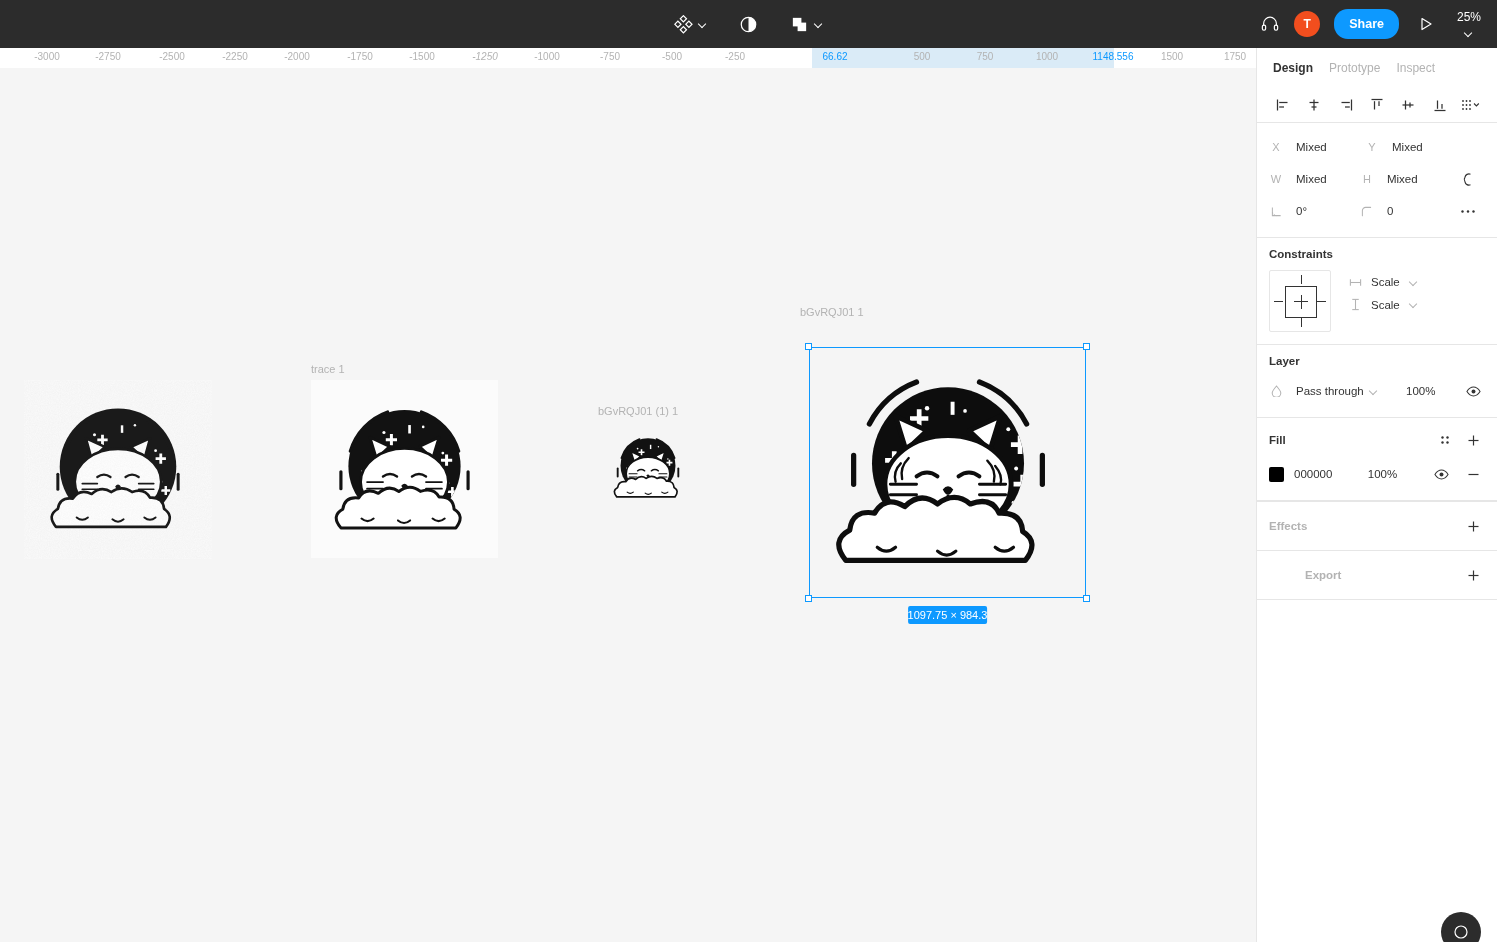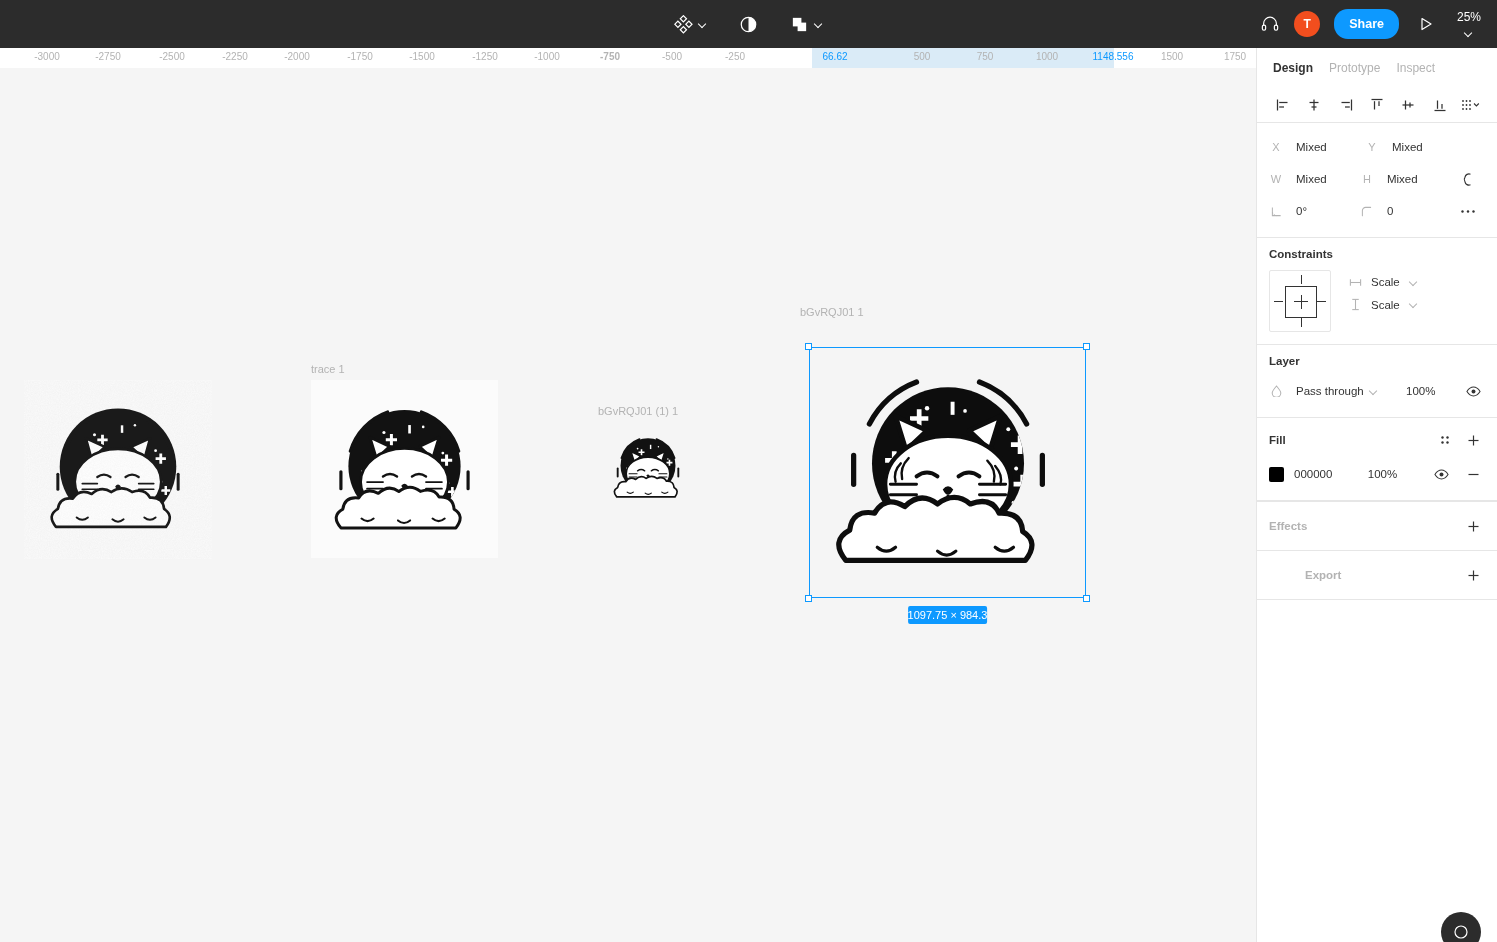--- a/index.html
+++ b/index.html
@@ -316,25 +316,25 @@
         <div class="tick-label" style="left: 172px;">-2500</div>
         <div class="tick-mark" style="left: 172px;"></div>
         <div class="tick-label" style="left: 235px;">-2250</div>
         <div class="tick-mark" style="left: 235px;"></div>
         <div class="tick-label" style="left: 297px;">-2000</div>
         <div class="tick-mark" style="left: 297px;"></div>
         <div class="tick-label" style="left: 360px;">-1750</div>
         <div class="tick-mark" style="left: 360px;"></div>
         <div class="tick-label" style="left: 422px;">-1500</div>
         <div class="tick-mark" style="left: 422px;"></div>
-        <div class="tick-label" style="left: 485px;">-1250</div>
+        <div class="tick-label" style="left: 485px; font-style: italic;">-1250</div>
         <div class="tick-mark" style="left: 485px;"></div>
         <div class="tick-label" style="left: 547px;">-1000</div>
         <div class="tick-mark" style="left: 547px;"></div>
-        <div class="tick-label" style="left: 610px; font-weight: bold;">-750</div>
+        <div class="tick-label" style="left: 610px;">-750</div>
         <div class="tick-mark" style="left: 610px;"></div>
         <div class="tick-label" style="left: 672px;">-500</div>
         <div class="tick-mark" style="left: 672px;"></div>
         <div class="tick-label" style="left: 735px;">-250</div>
         <div class="tick-mark" style="left: 735px;"></div>
         <div class="tick-label" style="left: 922px;">500</div>
         <div class="tick-mark" style="left: 922px;"></div>
         <div class="tick-label" style="left: 985px;">750</div>
         <div class="tick-mark" style="left: 985px;"></div>
         <div class="tick-label" style="left: 1047px;">1000</div>

